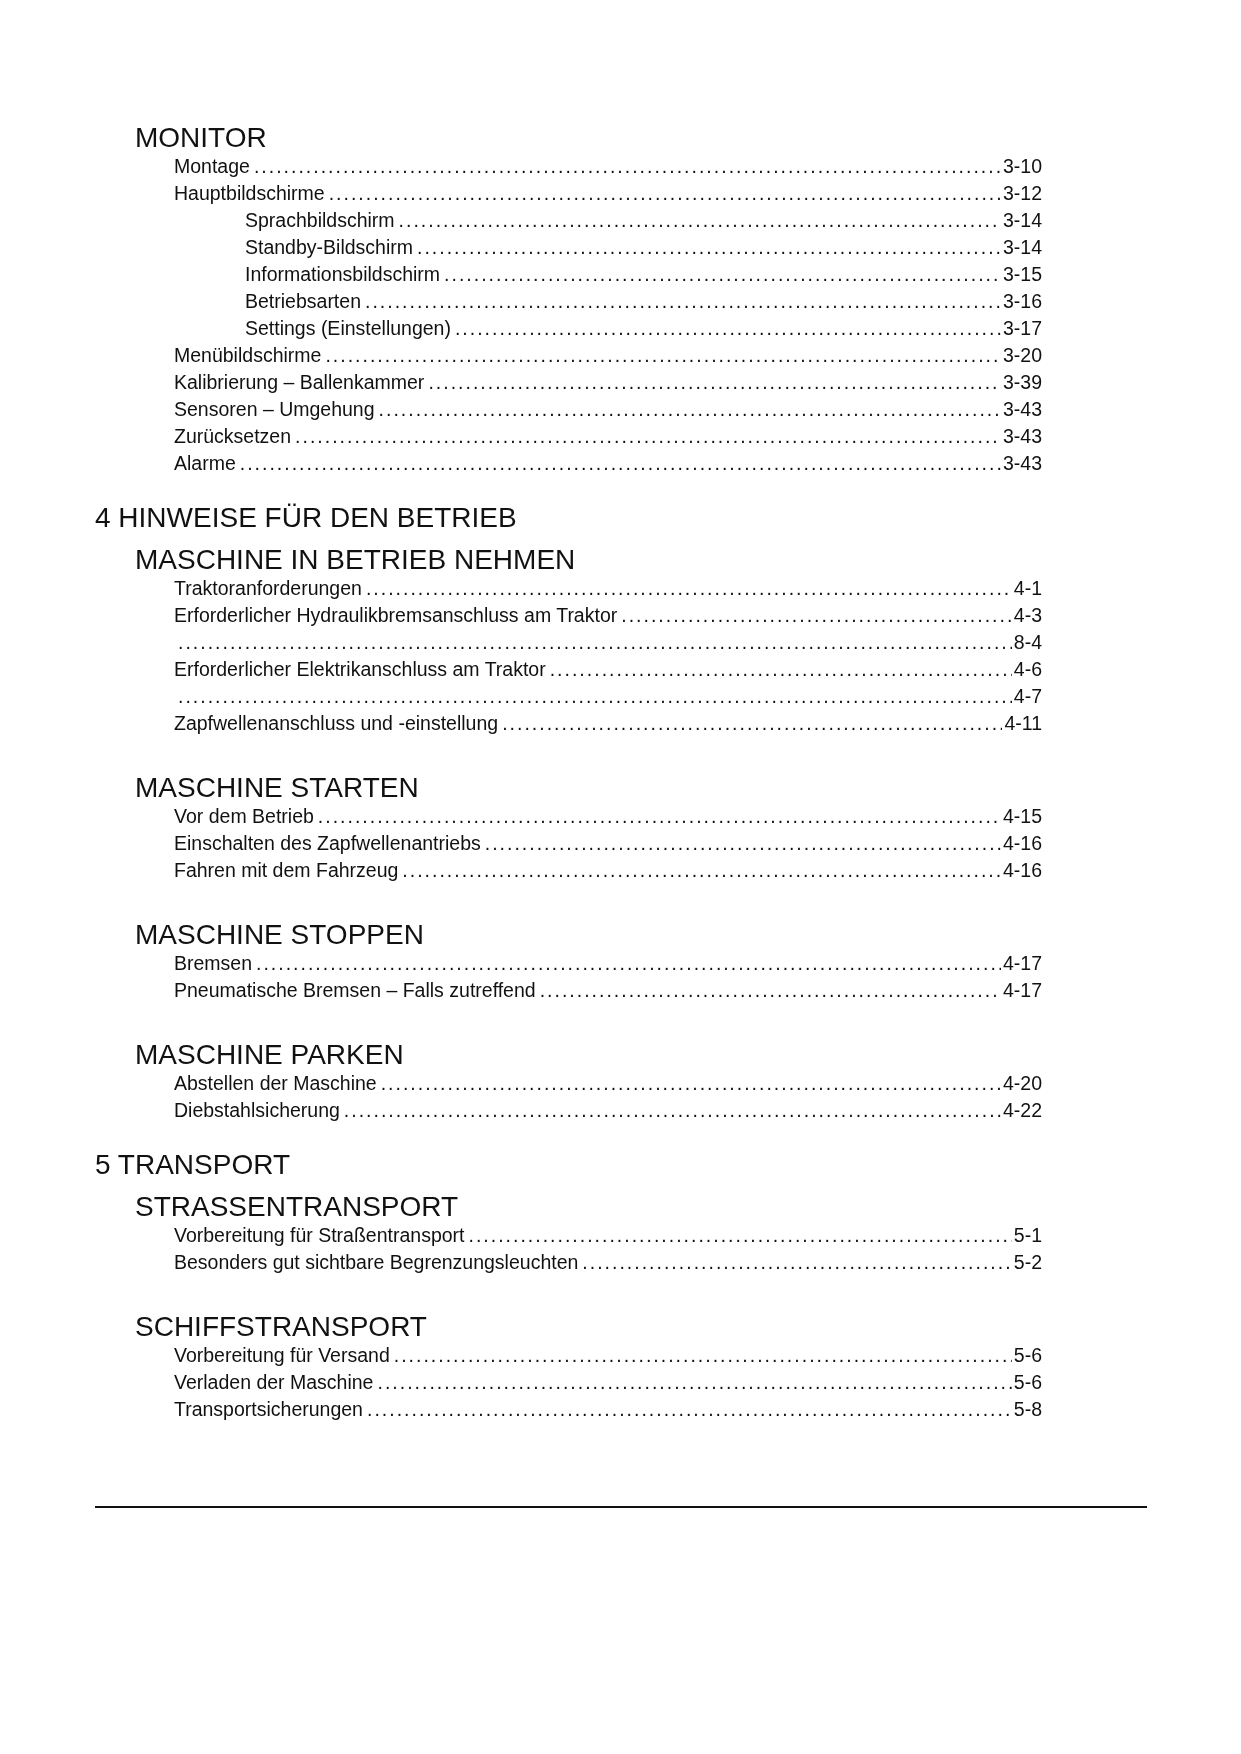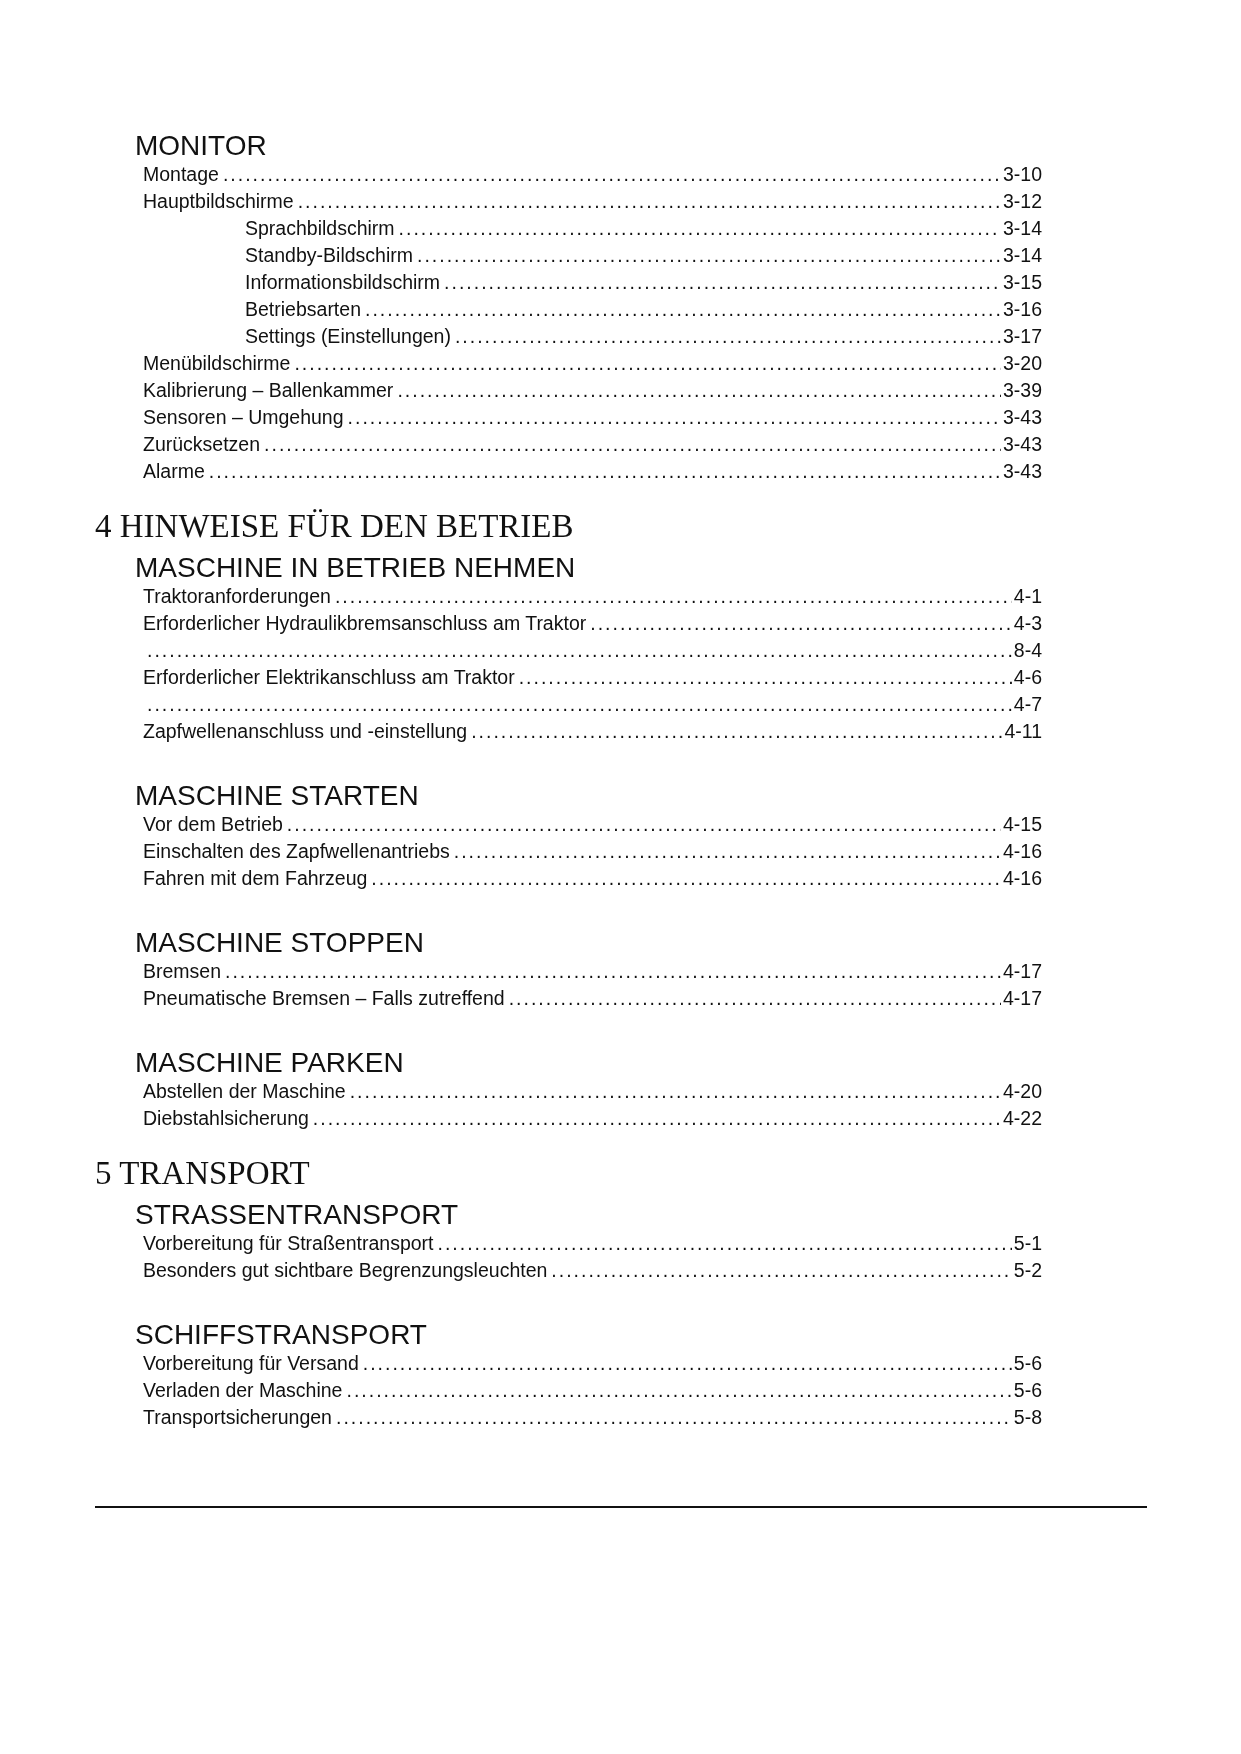--- a/index.html
+++ b/index.html
@@ -12,54 +12,53 @@
     width: 1241px;
     height: 1754px;
     background: #ffffff;
     overflow: hidden;
     font-family: "Liberation Sans", "DejaVu Sans", sans-serif;
     color: #111111;
   }
   .content {
     position: absolute;
     left: 95px;
-    top: 16px;
+    top: 8px;
     width: 947px;
     padding-top: 115px;
   }
   .block { margin: 0; }
   .block-section { margin-top: 36px; }
   .content > .block:first-child { margin-top: 0; }
   .block-chapter { margin-top: 26px; }
   .block-chapter + .block-section { margin-top: 0; }
 
   .heading-chapter {
     margin: 16px 0 12px 0;
-    font-size: 33px;
+    font-size: 28px;
     line-height: 30px;
     font-weight: 400;
     white-space: nowrap;
-    font-family: Liberation Serif, serif;
   }
   .heading-section {
     margin: 0 0 0 40px;
     font-size: 28px;
     line-height: 30px;
     font-weight: 400;
     white-space: nowrap;
   }
 
   .entry {
     display: flex;
     align-items: baseline;
     font-size: 19.5px;
     line-height: 27px;
     height: 27px;
   }
-  .entry.level-0 { margin-left: 48px; }
+  .entry.level-0 { margin-left: 79px; }
   .entry.level-1 { margin-left: 150px; }
 
   .entry .label {
     white-space: nowrap;
     flex: 0 0 auto;
   }
   .entry .dots {
     flex: 1 1 auto;
     overflow: hidden;
     white-space: nowrap;

